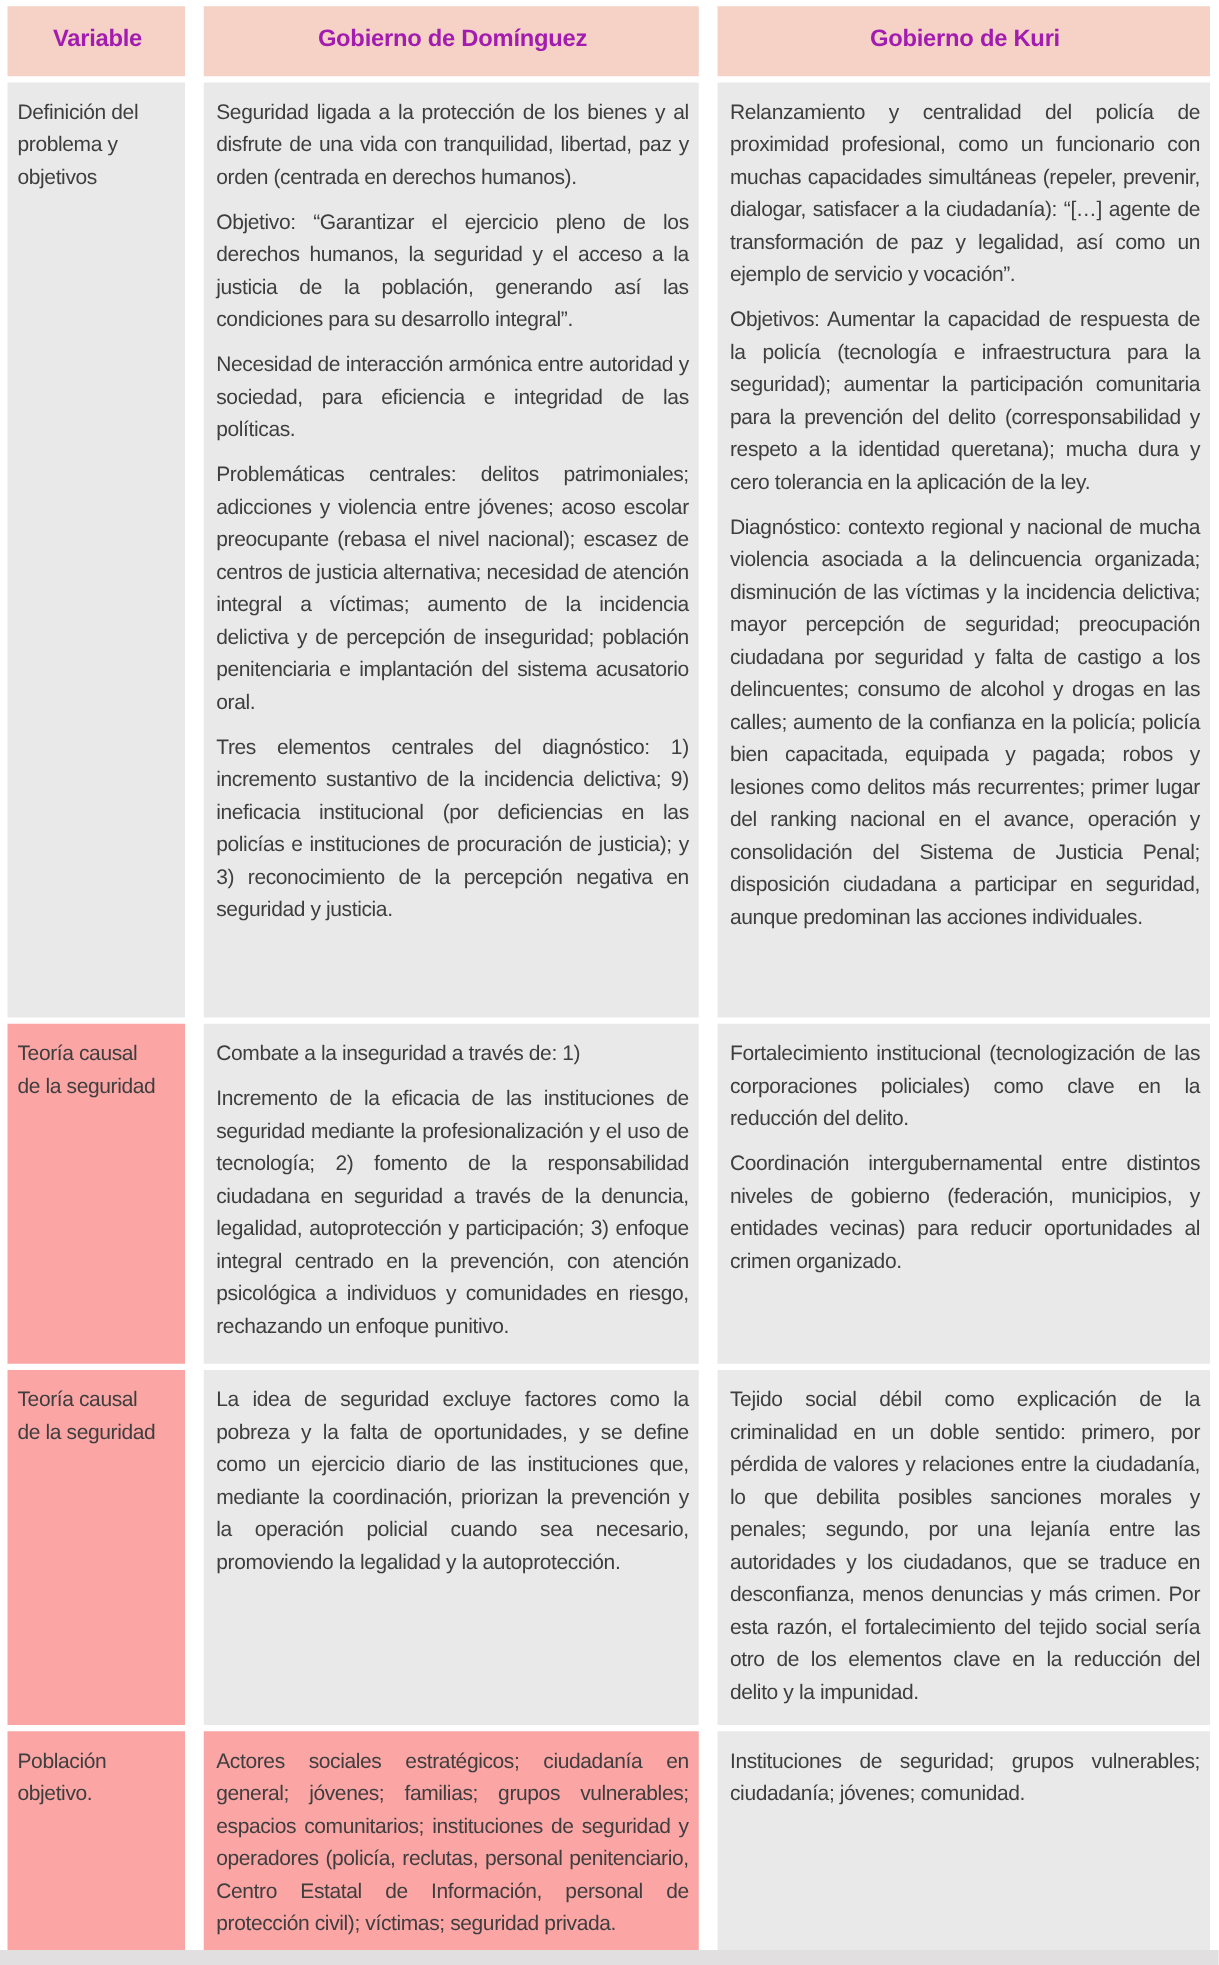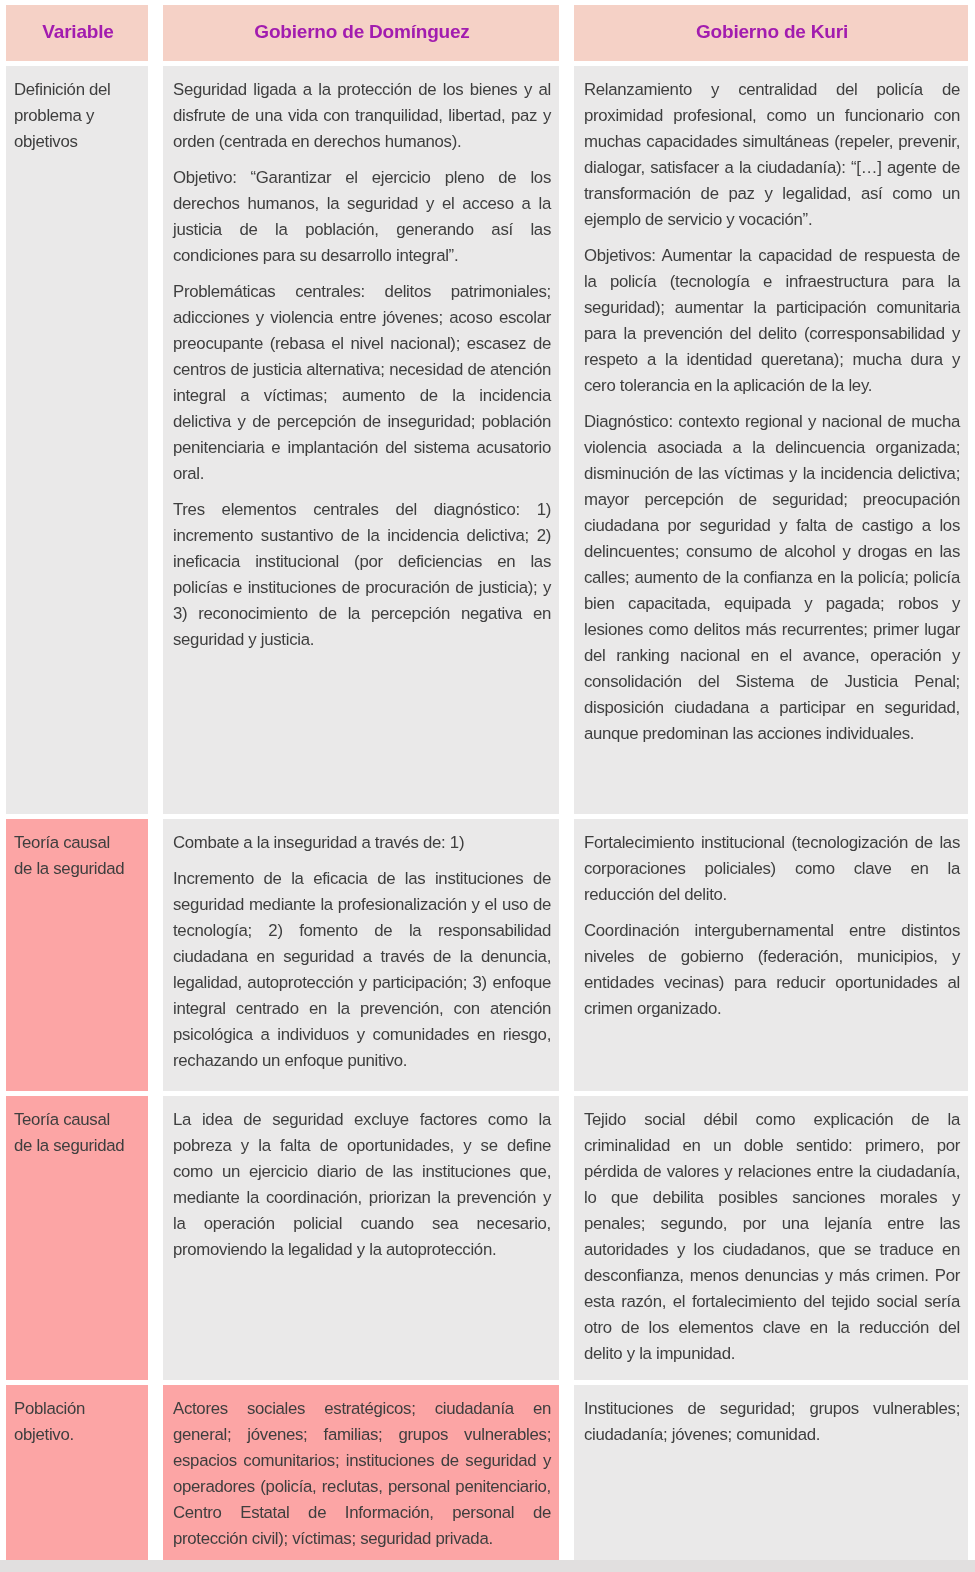--- a/index.html
+++ b/index.html
@@ -85,22 +85,23 @@
     </div>
   </div>
 
   <div class="row r0">
     <div class="cell var-cell">
       <p>Definición del problema y objetivos</p>
     </div>
     <div class="cell">
       <p>Seguridad ligada a la protección de los bienes y al disfrute de una vida con tranquilidad, libertad, paz y orden (centrada en derechos humanos).</p>
       <p>Objetivo: “Garantizar el ejercicio pleno de los derechos humanos, la seguridad y el acceso a la justicia de la población, generando así las condiciones para su desarrollo integral”.</p>
+      <p>Necesidad de interacción armónica entre autoridad y sociedad, para eficiencia e integridad de las políticas.</p>
       <p>Problemáticas centrales: delitos patrimoniales; adicciones y violencia entre jóvenes; acoso escolar preocupante (rebasa el nivel nacional); escasez de centros de justicia alternativa; necesidad de atención integral a víctimas; aumento de la incidencia delictiva y de percepción de inseguridad; población penitenciaria e implantación del sistema acusatorio oral.</p>
-      <p>Tres elementos centrales del diagnóstico: 1) incremento sustantivo de la incidencia delictiva; 2) ineficacia institucional (por deficiencias en las policías e instituciones de procuración de justicia); y 3) reconocimiento de la percepción negativa en seguridad y justicia.</p>
+      <p>Tres elementos centrales del diagnóstico: 1) incremento sustantivo de la incidencia delictiva; 9) ineficacia institucional (por deficiencias en las policías e instituciones de procuración de justicia); y 3) reconocimiento de la percepción negativa en seguridad y justicia.</p>
     </div>
     <div class="cell">
       <p>Relanzamiento y centralidad del policía de proximidad profesional, como un funcionario con muchas capacidades simultáneas (repeler, prevenir, dialogar, satisfacer a la ciudadanía): “[…] agente de transformación de paz y legalidad, así como un ejemplo de servicio y vocación”.</p>
       <p>Objetivos: Aumentar la capacidad de respuesta de la policía (tecnología e infraestructura para la seguridad); aumentar la participación comunitaria para la prevención del delito (corresponsabilidad y respeto a la identidad queretana); mucha dura y cero tolerancia en la aplicación de la ley.</p>
       <p>Diagnóstico: contexto regional y nacional de mucha violencia asociada a la delincuencia organizada; disminución de las víctimas y la incidencia delictiva; mayor percepción de seguridad; preocupación ciudadana por seguridad y falta de castigo a los delincuentes; consumo de alcohol y drogas en las calles; aumento de la confianza en la policía; policía bien capacitada, equipada y pagada; robos y lesiones como delitos más recurrentes; primer lugar del ranking nacional en el avance, operación y consolidación del Sistema de Justicia Penal; disposición ciudadana a participar en seguridad, aunque predominan las acciones individuales.</p>
     </div>
   </div>
 
   <div class="row r1">
     <div class="cell var-cell plain">

